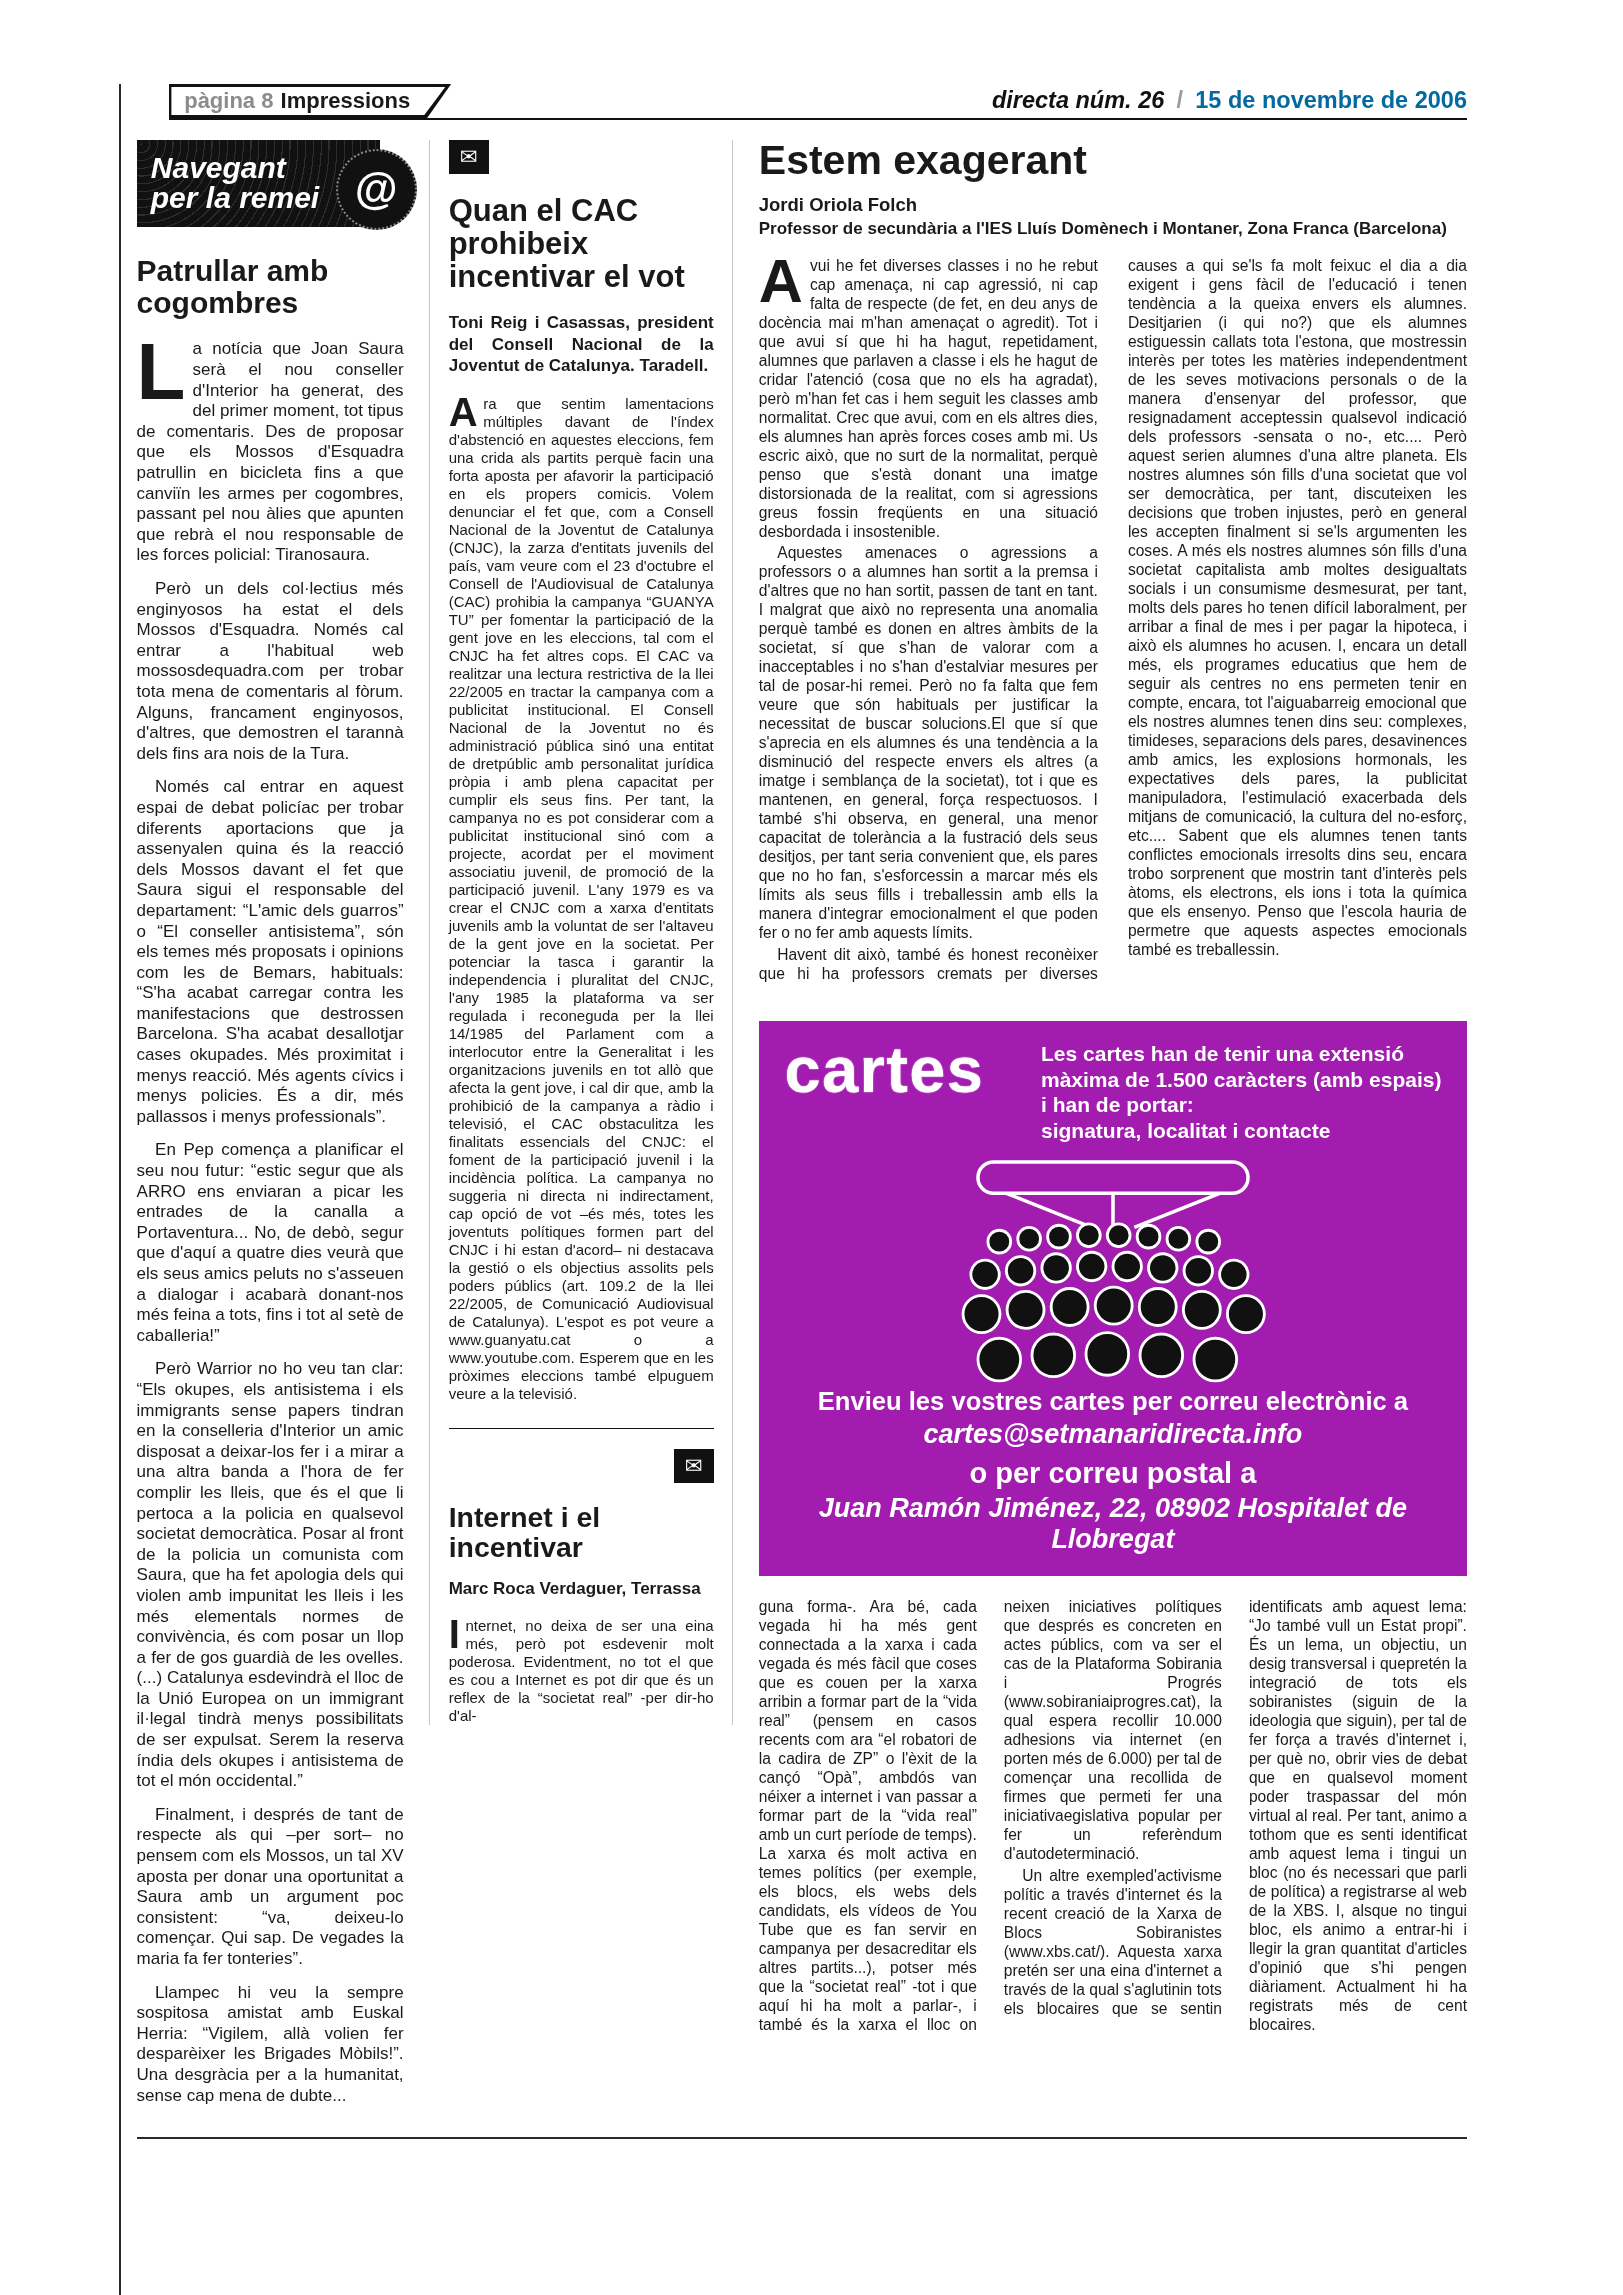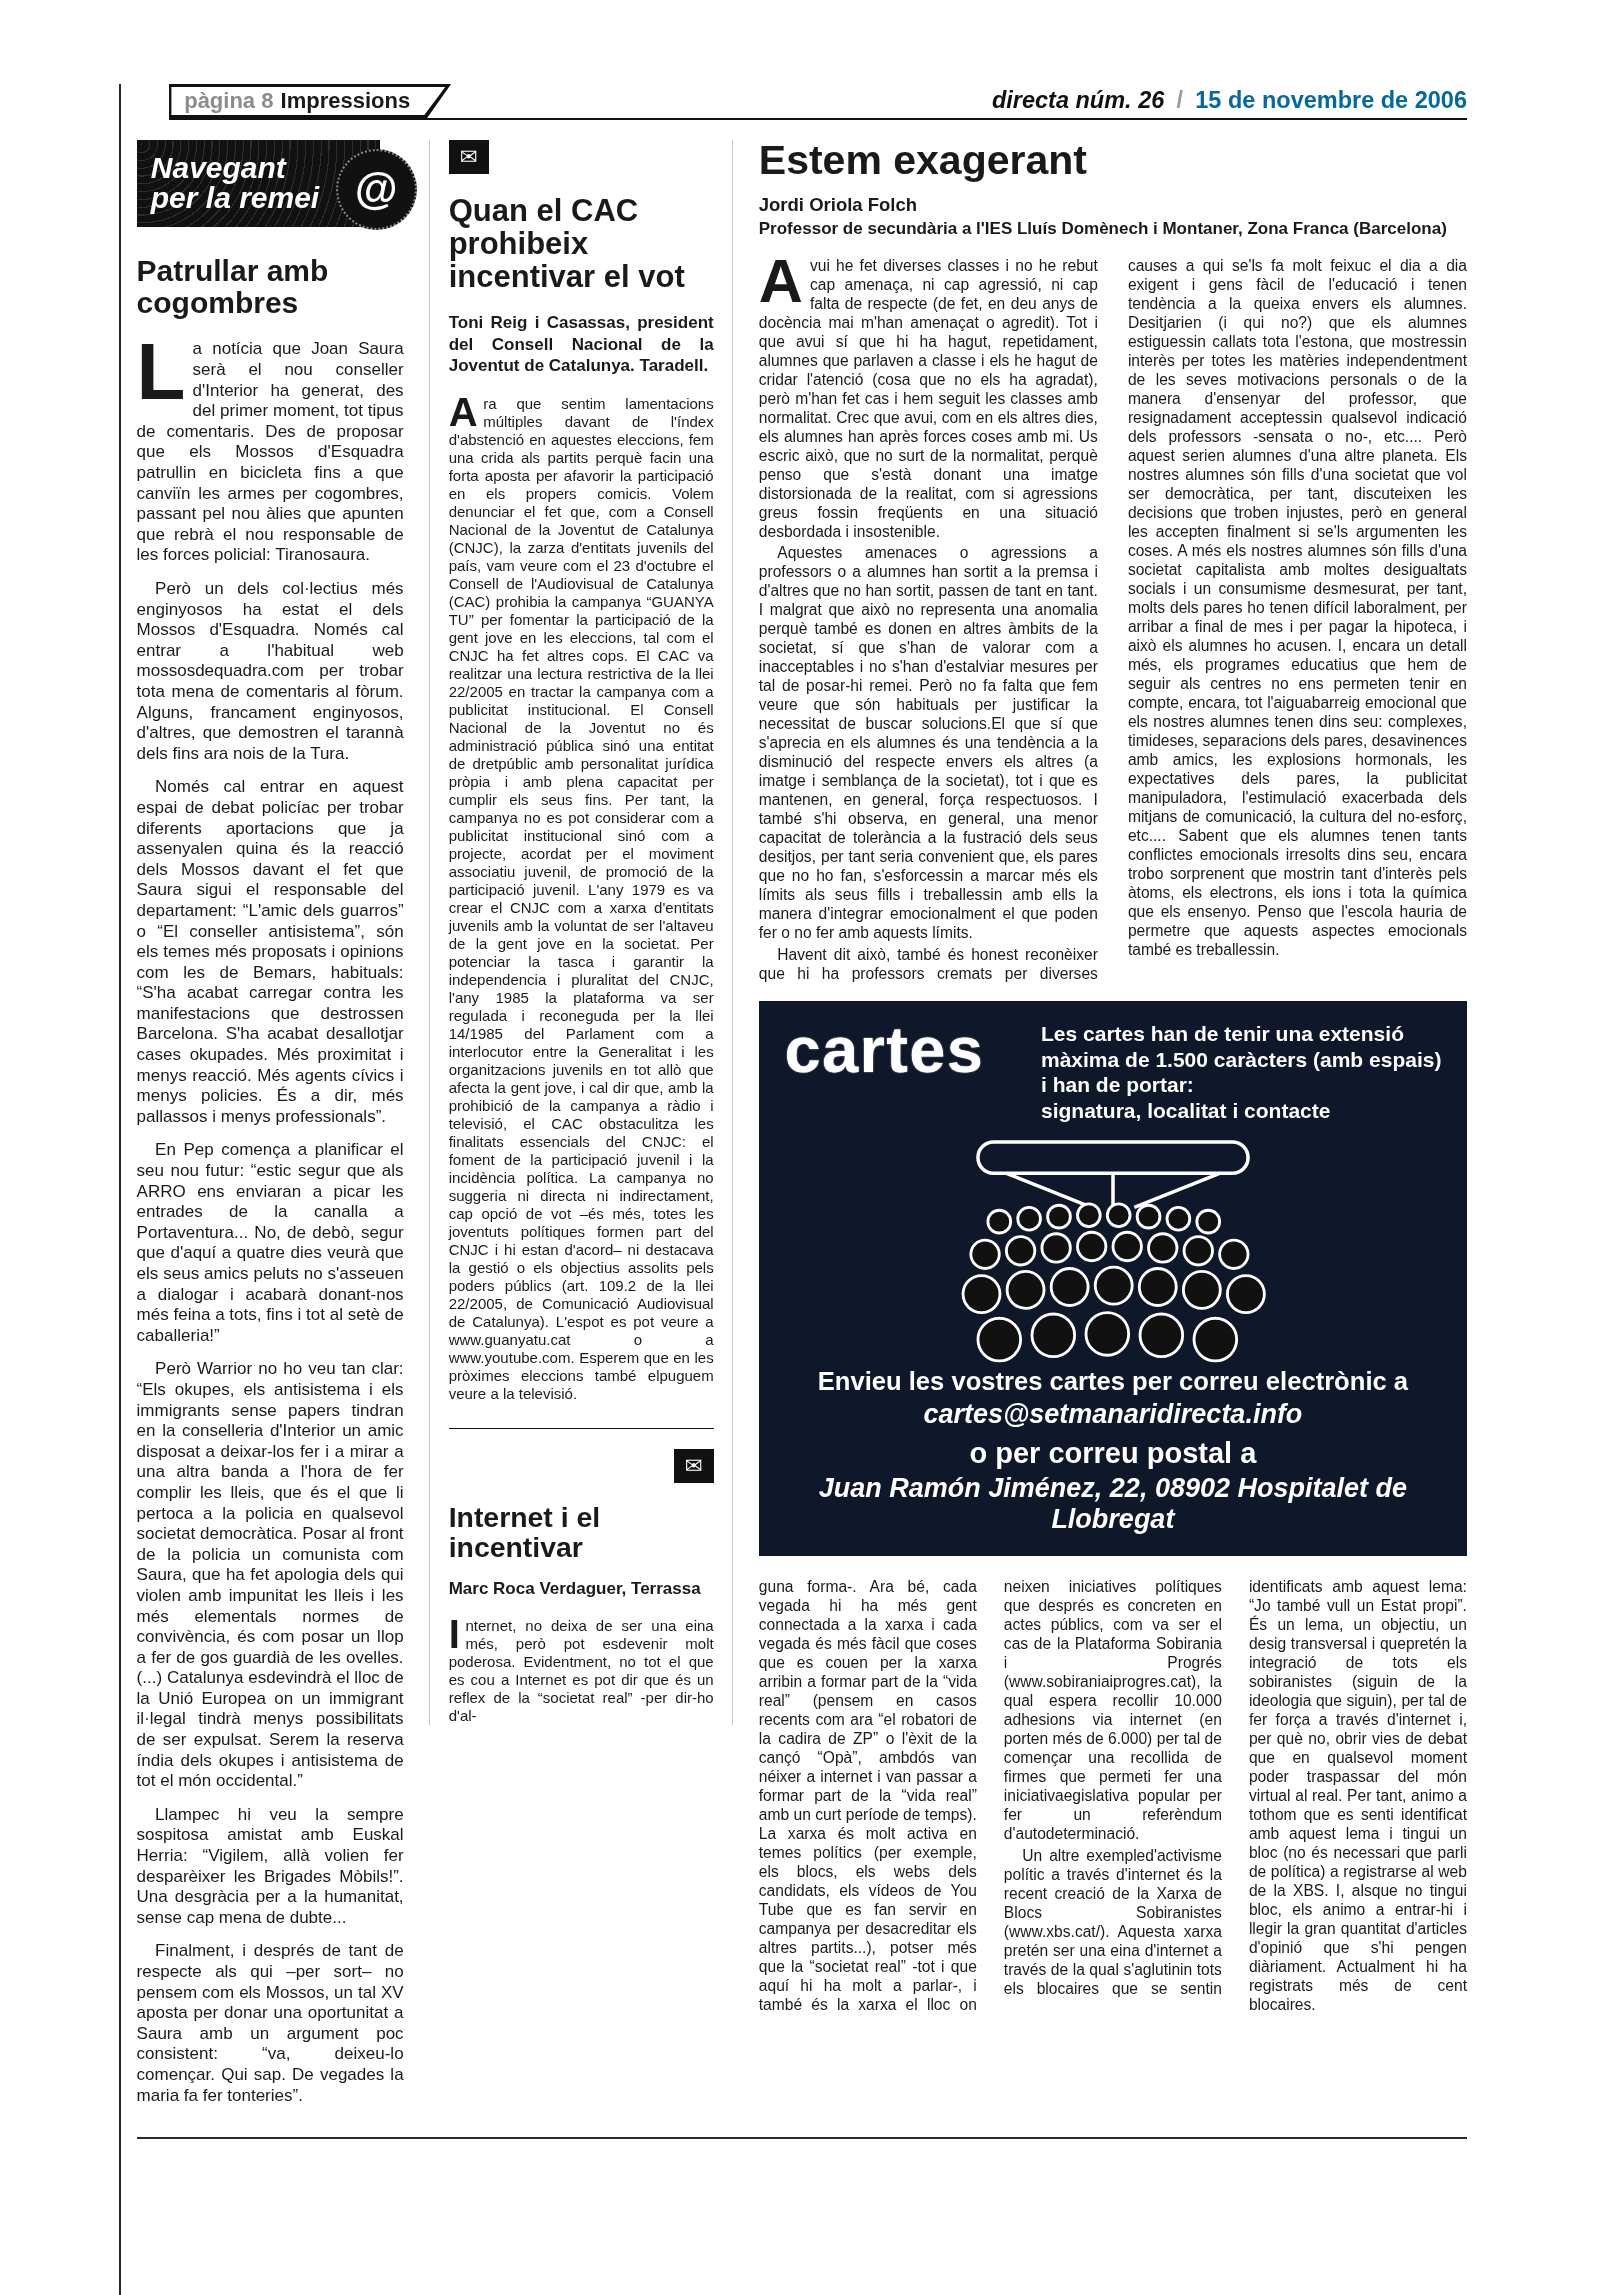--- a/index.html
+++ b/index.html
@@ -61,21 +61,21 @@
   .t3 { font-size:28.4px; font-weight:bold; line-height:1.06; margin:18.5px 0 15.6px; }
 
   
   .t-est { font-size:41px; font-weight:bold; line-height:1.0; margin:0 0 12.8px; }
   .auth1 { font-size:18.5px; font-weight:bold; margin-bottom:2.8px; }
   .auth2 { font-size:17px; font-weight:bold; margin-bottom:17px; }
   .est-body { column-count:2; column-gap:30px; font-size:15.6px; line-height:19px; }
   .est-body p + p { margin-top:2.8px; }
 
   
-  .cartes { background:#0f172a; color:#fff; margin-top:18px; padding:20px 25.6px 21.3px; }
+  .cartes { background:#a21caf; color:#fff; margin-top:38px; padding:20px 25.6px 21.3px; }
   .cartes-top { display:flex; justify-content:space-between; align-items:flex-start; }
   .cartes-label { font-size:65px; font-weight:bold; line-height:0.9; letter-spacing:1.4px;
                   text-shadow:0 0 1.4px #fff; }
   .cartes-notice { text-align:left; font-weight:bold; font-size:21px; line-height:1.22; }
   .typew { display:flex; justify-content:center; margin:5.7px 0 2.8px; }
   .cartes-foot { text-align:center; font-weight:bold; }
   .cf1 { font-size:25.6px; }
   .cf-em { font-size:27px; font-style:italic; margin-top:2.8px; }
   .cf2 { font-size:29px; margin-top:7.1px; }
 
@@ -113,22 +113,22 @@
           <span class="bl">per la remei</span>
           <div class="at-circle">@</div>
         </div>
         <h2 class="t1">Patrullar amb cogombres</h2>
         <div class="body1">
           <p><span class="dropcap dc-xl">L</span><span>a notícia que Joan Saura serà el nou conseller d'Interior ha generat, des del primer moment, tot tipus de comentaris. Des de proposar que els Mossos d'Esquadra patrullin en bicicleta fins a que canviïn les armes per cogombres, passant pel nou àlies que apunten que rebrà el nou responsable de les forces policial: Tiranosaura.</span></p>
           <p class="indent">Però un dels col·lectius més enginyosos ha estat el dels Mossos d'Esquadra. Només cal entrar a l'habitual web mossosdequadra.com per trobar tota mena de comentaris al fòrum. Alguns, francament enginyosos, d'altres, que demostren el tarannà dels fins ara nois de la Tura.</p>
           <p class="indent">Només cal entrar en aquest espai de debat policíac per trobar diferents aportacions que ja assenyalen quina és la reacció dels Mossos davant el fet que Saura sigui el responsable del departament: “L'amic dels guarros” o “El conseller antisistema”, són els temes més proposats i opinions com les de Bemars, habituals: “S'ha acabat carregar contra les manifestacions que destrossen Barcelona. S'ha acabat desallotjar cases okupades. Més proximitat i menys reacció. Més agents cívics i menys policies. És a dir, més pallassos i menys professionals”.</p>
           <p class="indent">En Pep comença a planificar el seu nou futur: “estic segur que als ARRO ens enviaran a picar les entrades de la canalla a Portaventura... No, de debò, segur que d'aquí a quatre dies veurà que els seus amics peluts no s'asseuen a dialogar i acabarà donant-nos més feina a tots, fins i tot al setè de caballeria!”</p>
           <p class="indent">Però Warrior no ho veu tan clar: “Els okupes, els antisistema i els immigrants sense papers tindran en la conselleria d'Interior un amic disposat a deixar-los fer i a mirar a una altra banda a l'hora de fer complir les lleis, que és el que li pertoca a la policia en qualsevol societat democràtica. Posar al front de la policia un comunista com Saura, que ha fet apologia dels qui violen amb impunitat les lleis i les més elementals normes de convivència, és com posar un llop a fer de gos guardià de les ovelles. (...) Catalunya esdevindrà el lloc de la Unió Europea on un immigrant il·legal tindrà menys possibilitats de ser expulsat. Serem la reserva índia dels okupes i antisistema de tot el món occidental.”</p>
+          <p class="indent">Finalment, i després de tant de respecte als qui –per sort– no pensem com els Mossos, un tal XV aposta per donar una oportunitat a Saura amb un argument poc consistent: “va, deixeu-lo començar. Qui sap. De vegades la maria fa fer tonteries”.</p>
           <p class="indent">Llampec hi veu la sempre sospitosa amistat amb Euskal Herria: “Vigilem, allà volien fer desparèixer les Brigades Mòbils!”. Una desgràcia per a la humanitat, sense cap mena de dubte...</p>
-          <p class="indent">Finalment, i després de tant de respecte als qui –per sort– no pensem com els Mossos, un tal XV aposta per donar una oportunitat a Saura amb un argument poc consistent: “va, deixeu-lo començar. Qui sap. De vegades la maria fa fer tonteries”.</p>
         </div>
       </section>
 
       <section class="col2">
         <div class="mailbox">✉</div>
         <h2 class="t2">Quan el CAC prohibeix incentivar el vot</h2>
         <p class="auth">Toni Reig i Casassas, president del Consell Nacional de la Joventut de Catalunya. Taradell.</p>
         <div class="body2">
           <p><span class="dropcap dc-md">A</span><span>ra que sentim lamentacions múltiples davant de l'índex d'abstenció en aquestes eleccions, fem una crida als partits perquè facin una forta aposta per afavorir la participació en els propers comicis. Volem denunciar el fet que, com a Consell Nacional de la Joventut de Catalunya (CNJC), la zarza d'entitats juvenils del país, vam veure com el 23 d'octubre el Consell de l'Audiovisual de Catalunya (CAC) prohibia la campanya “GUANYA TU” per fomentar la participació de la gent jove en les eleccions, tal com el CNJC ha fet altres cops. El CAC va realitzar una lectura restrictiva de la llei 22/2005 en tractar la campanya com a publicitat institucional. El Consell Nacional de la Joventut no és administració pública sinó una entitat de dretpúblic amb personalitat jurídica pròpia i amb plena capacitat per cumplir els seus fins. Per tant, la campanya no es pot considerar com a publicitat institucional sinó com a projecte, acordat per el moviment associatiu juvenil, de promoció de la participació juvenil. L'any 1979 es va crear el CNJC com a xarxa d'entitats juvenils amb la voluntat de ser l'altaveu de la gent jove en la societat. Per potenciar la tasca i garantir la independencia i pluralitat del CNJC, l'any 1985 la plataforma va ser regulada i reconeguda per la llei 14/1985 del Parlament com a interlocutor entre la Generalitat i les organitzacions juvenils en tot allò que afecta la gent jove, i cal dir que, amb la prohibició de la campanya a ràdio i televisió, el CAC obstaculitza les finalitats essencials del CNJC: el foment de la participació juvenil i la incidència política.  La campanya no suggeria ni directa ni indirectament, cap opció de vot –és més, totes les joventuts polítiques formen part del CNJC i hi estan d'acord– ni destacava la gestió o els objectius assolits pels poders públics (art. 109.2 de la llei 22/2005, de Comunicació Audiovisual de Catalunya). L'espot es pot veure a www.guanyatu.cat o a www.youtube.com. Esperem que en les pròximes eleccions també elpuguem veure a la televisió.</span></p>
         </div>

